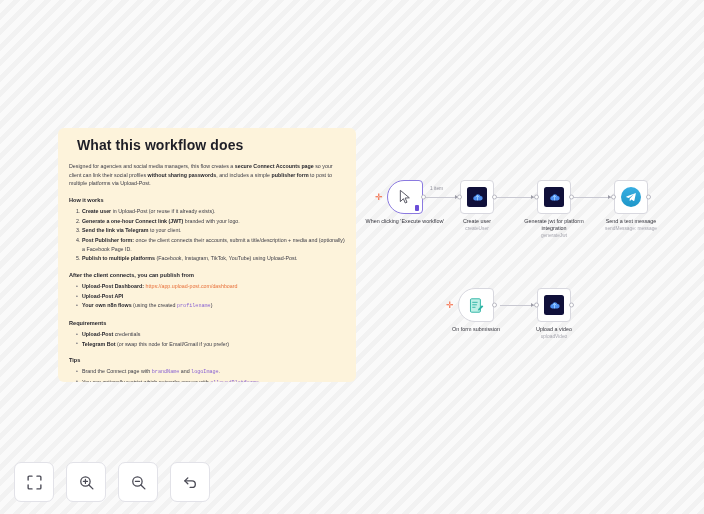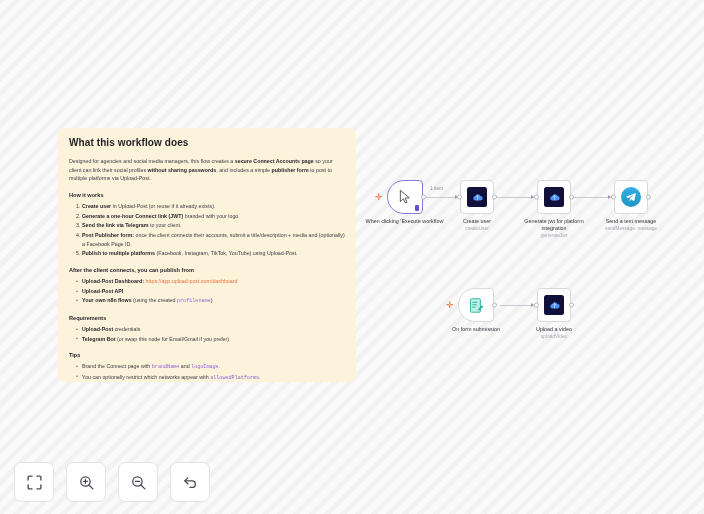--- a/index.html
+++ b/index.html
@@ -25,23 +25,23 @@
     left: 58px; top: 128px;
     width: 298px; height: 254px;
     background: #fdf3db;
     border-radius: 6px;
     box-sizing: border-box;
     padding: 9px 11px 8px 11px;
     color: #2b2b33;
     overflow: hidden;
   }
   #sticky h1 {
-    font-size: 10px;
+    font-size: 14px;
     font-weight: 700;
-    margin: 0 0 9px 0;
+    margin: 0 0 9px 8px;
     letter-spacing: .1px;
     color: #1f1f27;
   }
   #sticky .intro {
     font-size: 5.3px;
     line-height: 1.62;
     margin: 0 0 9px 0;
     color: #3a3a44;
   }
   #sticky h2 {

